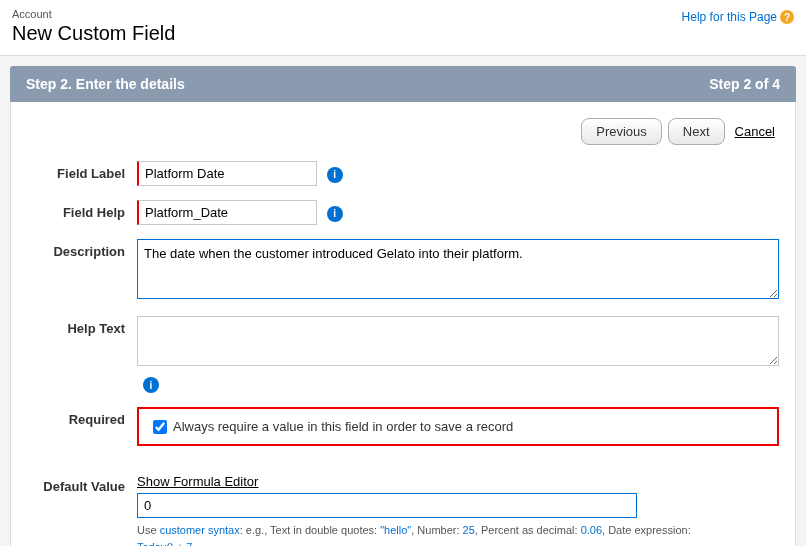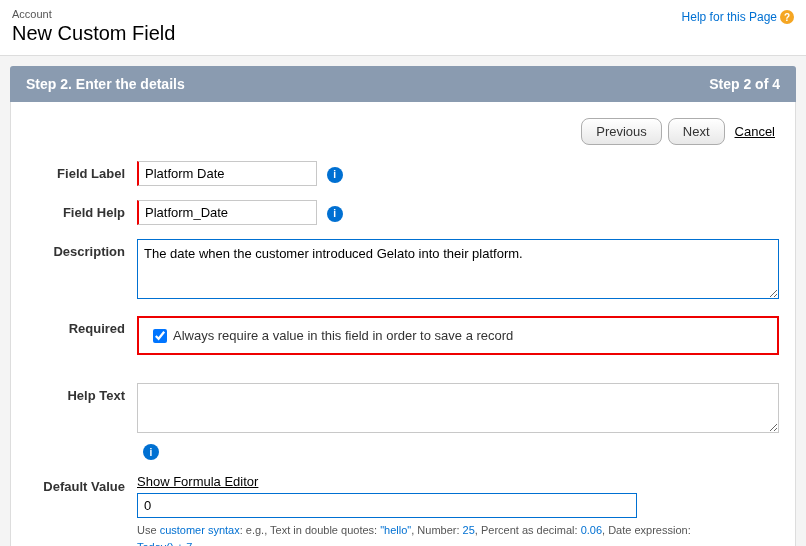--- a/index.html
+++ b/index.html
@@ -94,37 +94,37 @@
   </div>
 
   <div class="form-row">
     <div class="form-label">Description</div>
     <div class="form-control">
       <textarea class="textarea-input" rows="3" style="">The date when the customer introduced Gelato into their platform.</textarea>
     </div>
   </div>
 
   <div class="form-row">
+    <div class="form-label">Help Text</div>
+    <div class="form-control">
+      <textarea class="textarea-help" rows="2" style=""></textarea>
+      <div class="inline-hint">
+        <button class="info-btn" style="margin-top:4px;">i</button>
+      </div>
+    </div>
+  </div>
+
+  <div class="form-row">
     <div class="form-label">Required</div>
     <div class="form-control">
       <div class="required-box">
         <label class="checkbox-label">
           <input type="checkbox" checked="" style="">
           <span>Always require a value in this field in order to save a record</span>
         </label>
-      </div>
-    </div>
-  </div>
-
-  <div class="form-row">
-    <div class="form-label">Help Text</div>
-    <div class="form-control">
-      <textarea class="textarea-help" rows="2" style=""></textarea>
-      <div class="inline-hint">
-        <button class="info-btn" style="margin-top:4px;">i</button>
       </div>
     </div>
   </div>
 
   <div class="form-row">
     <div class="form-label">Default Value</div>
     <div class="form-control">
       <a class="show-formula-link">Show Formula Editor</a>
       <input type="text" class="formula-input" value="0" style="">
       <div class="formula-hint">

